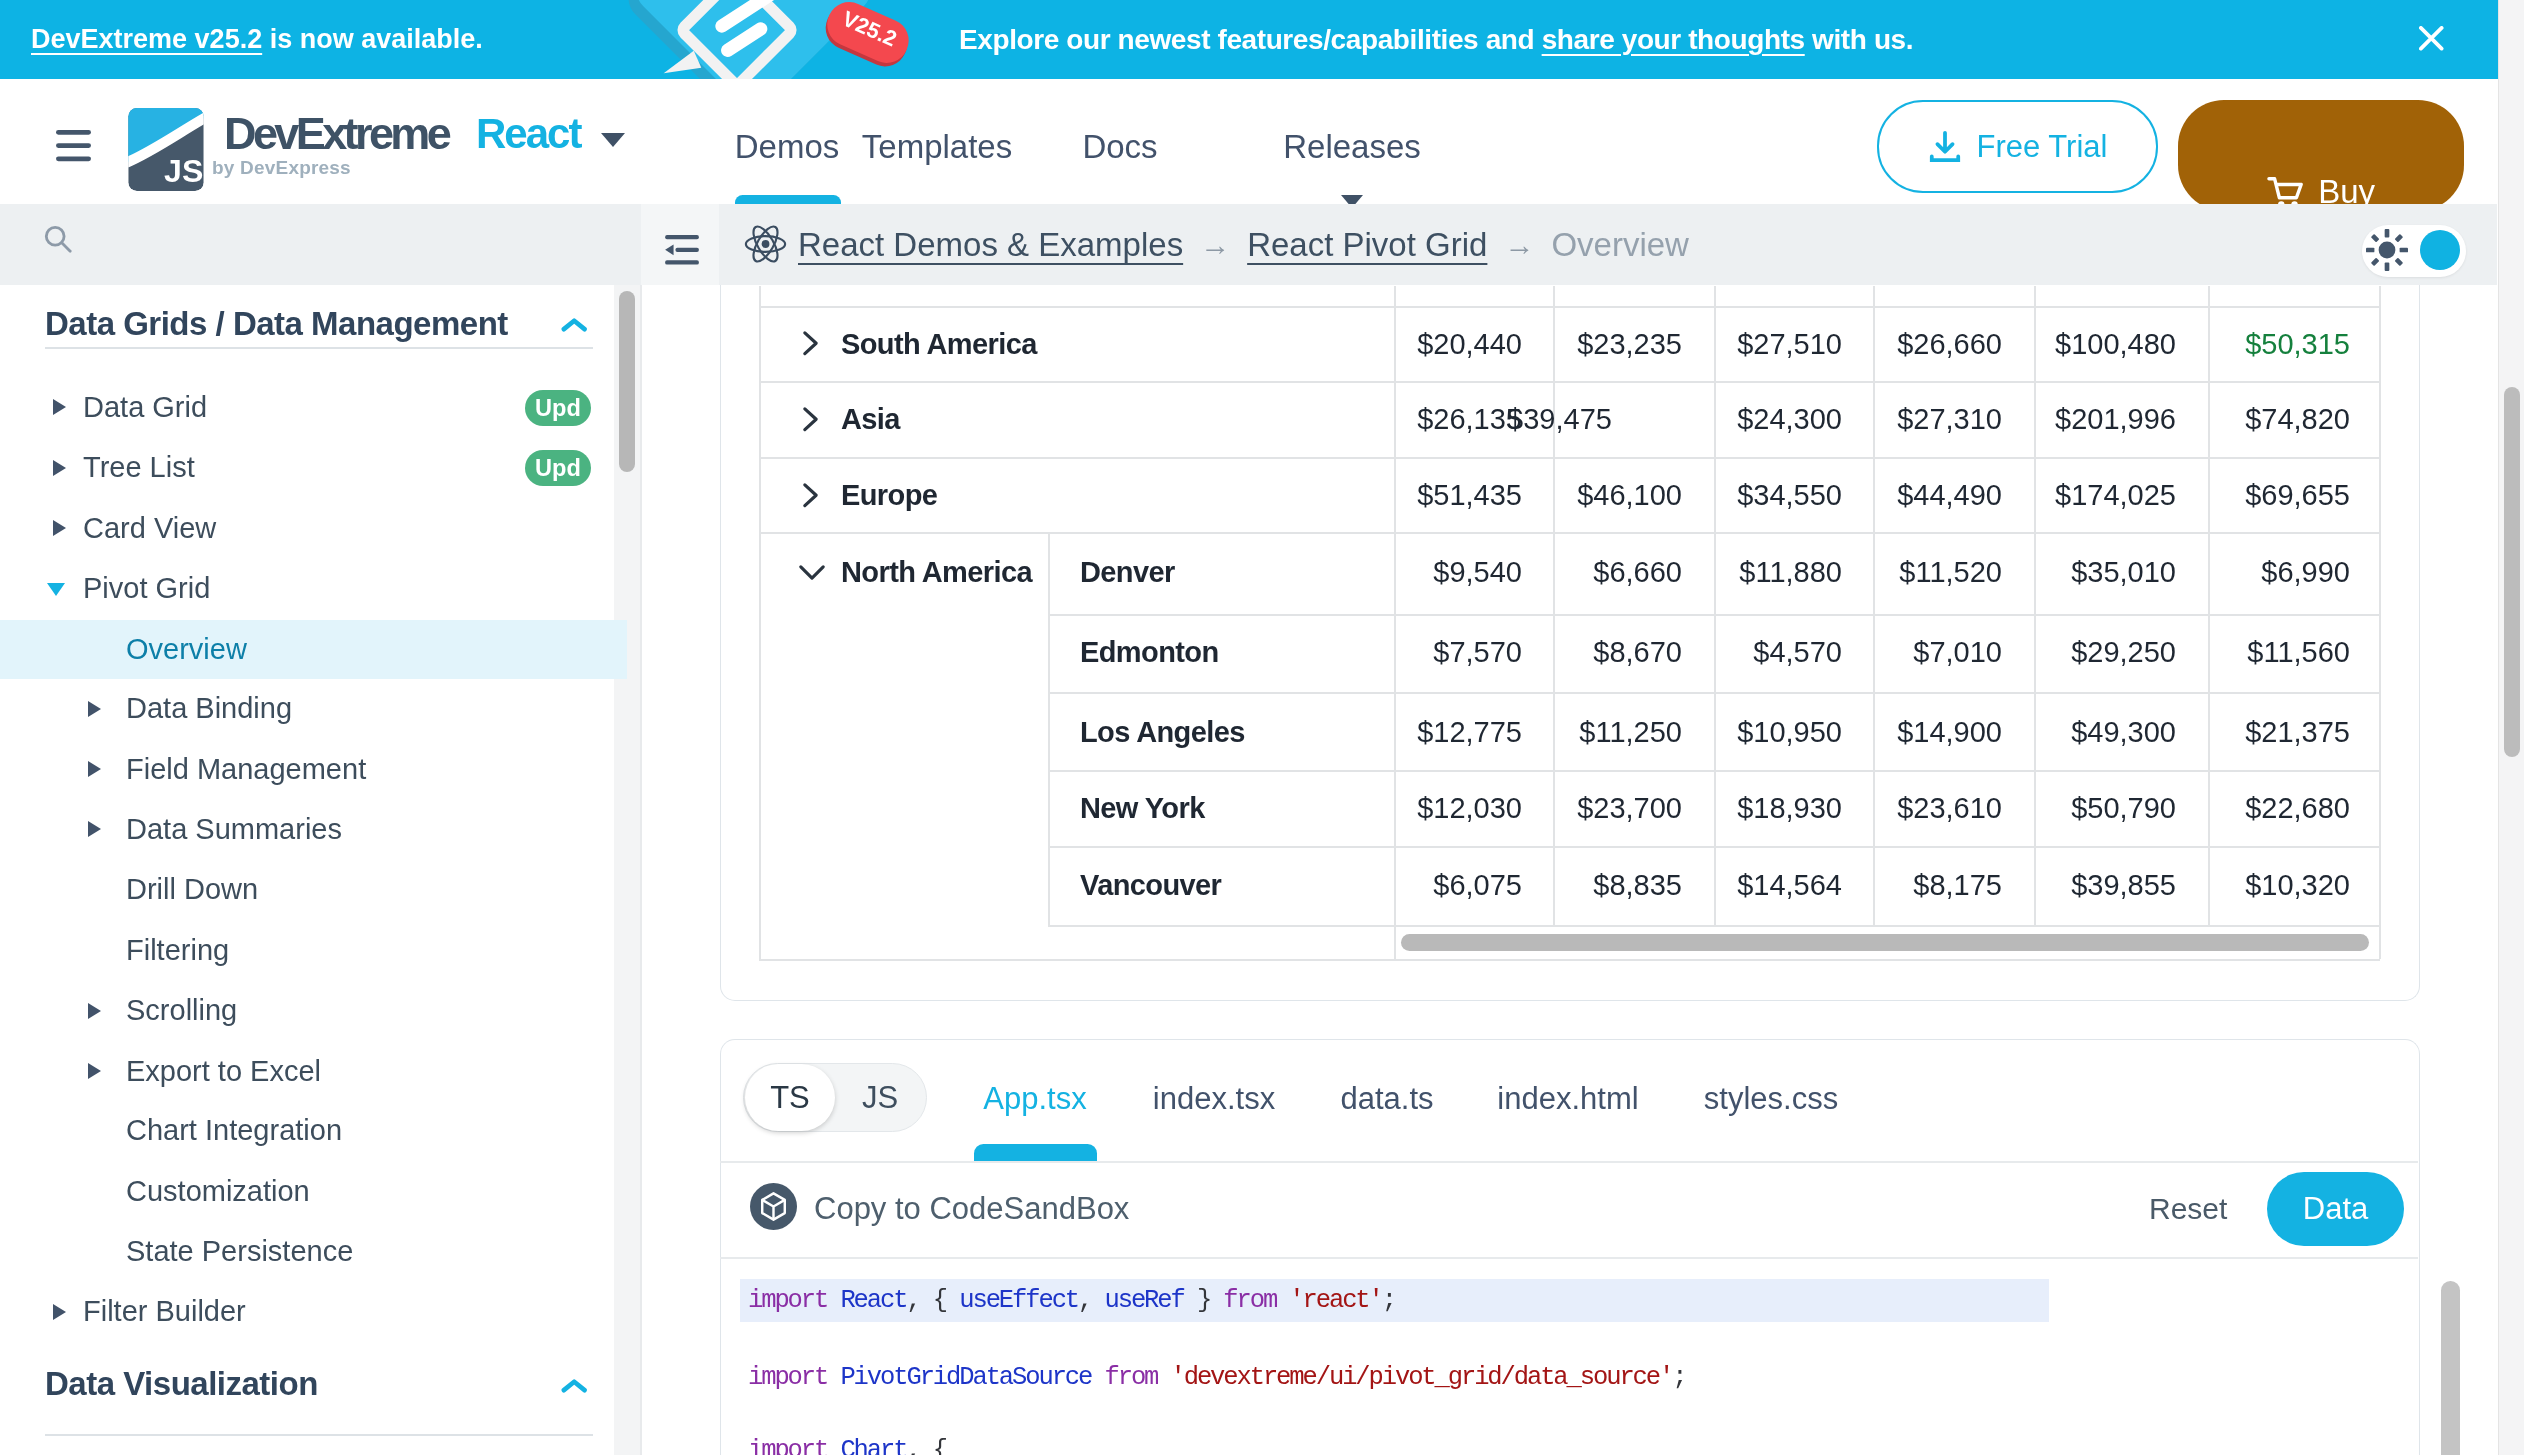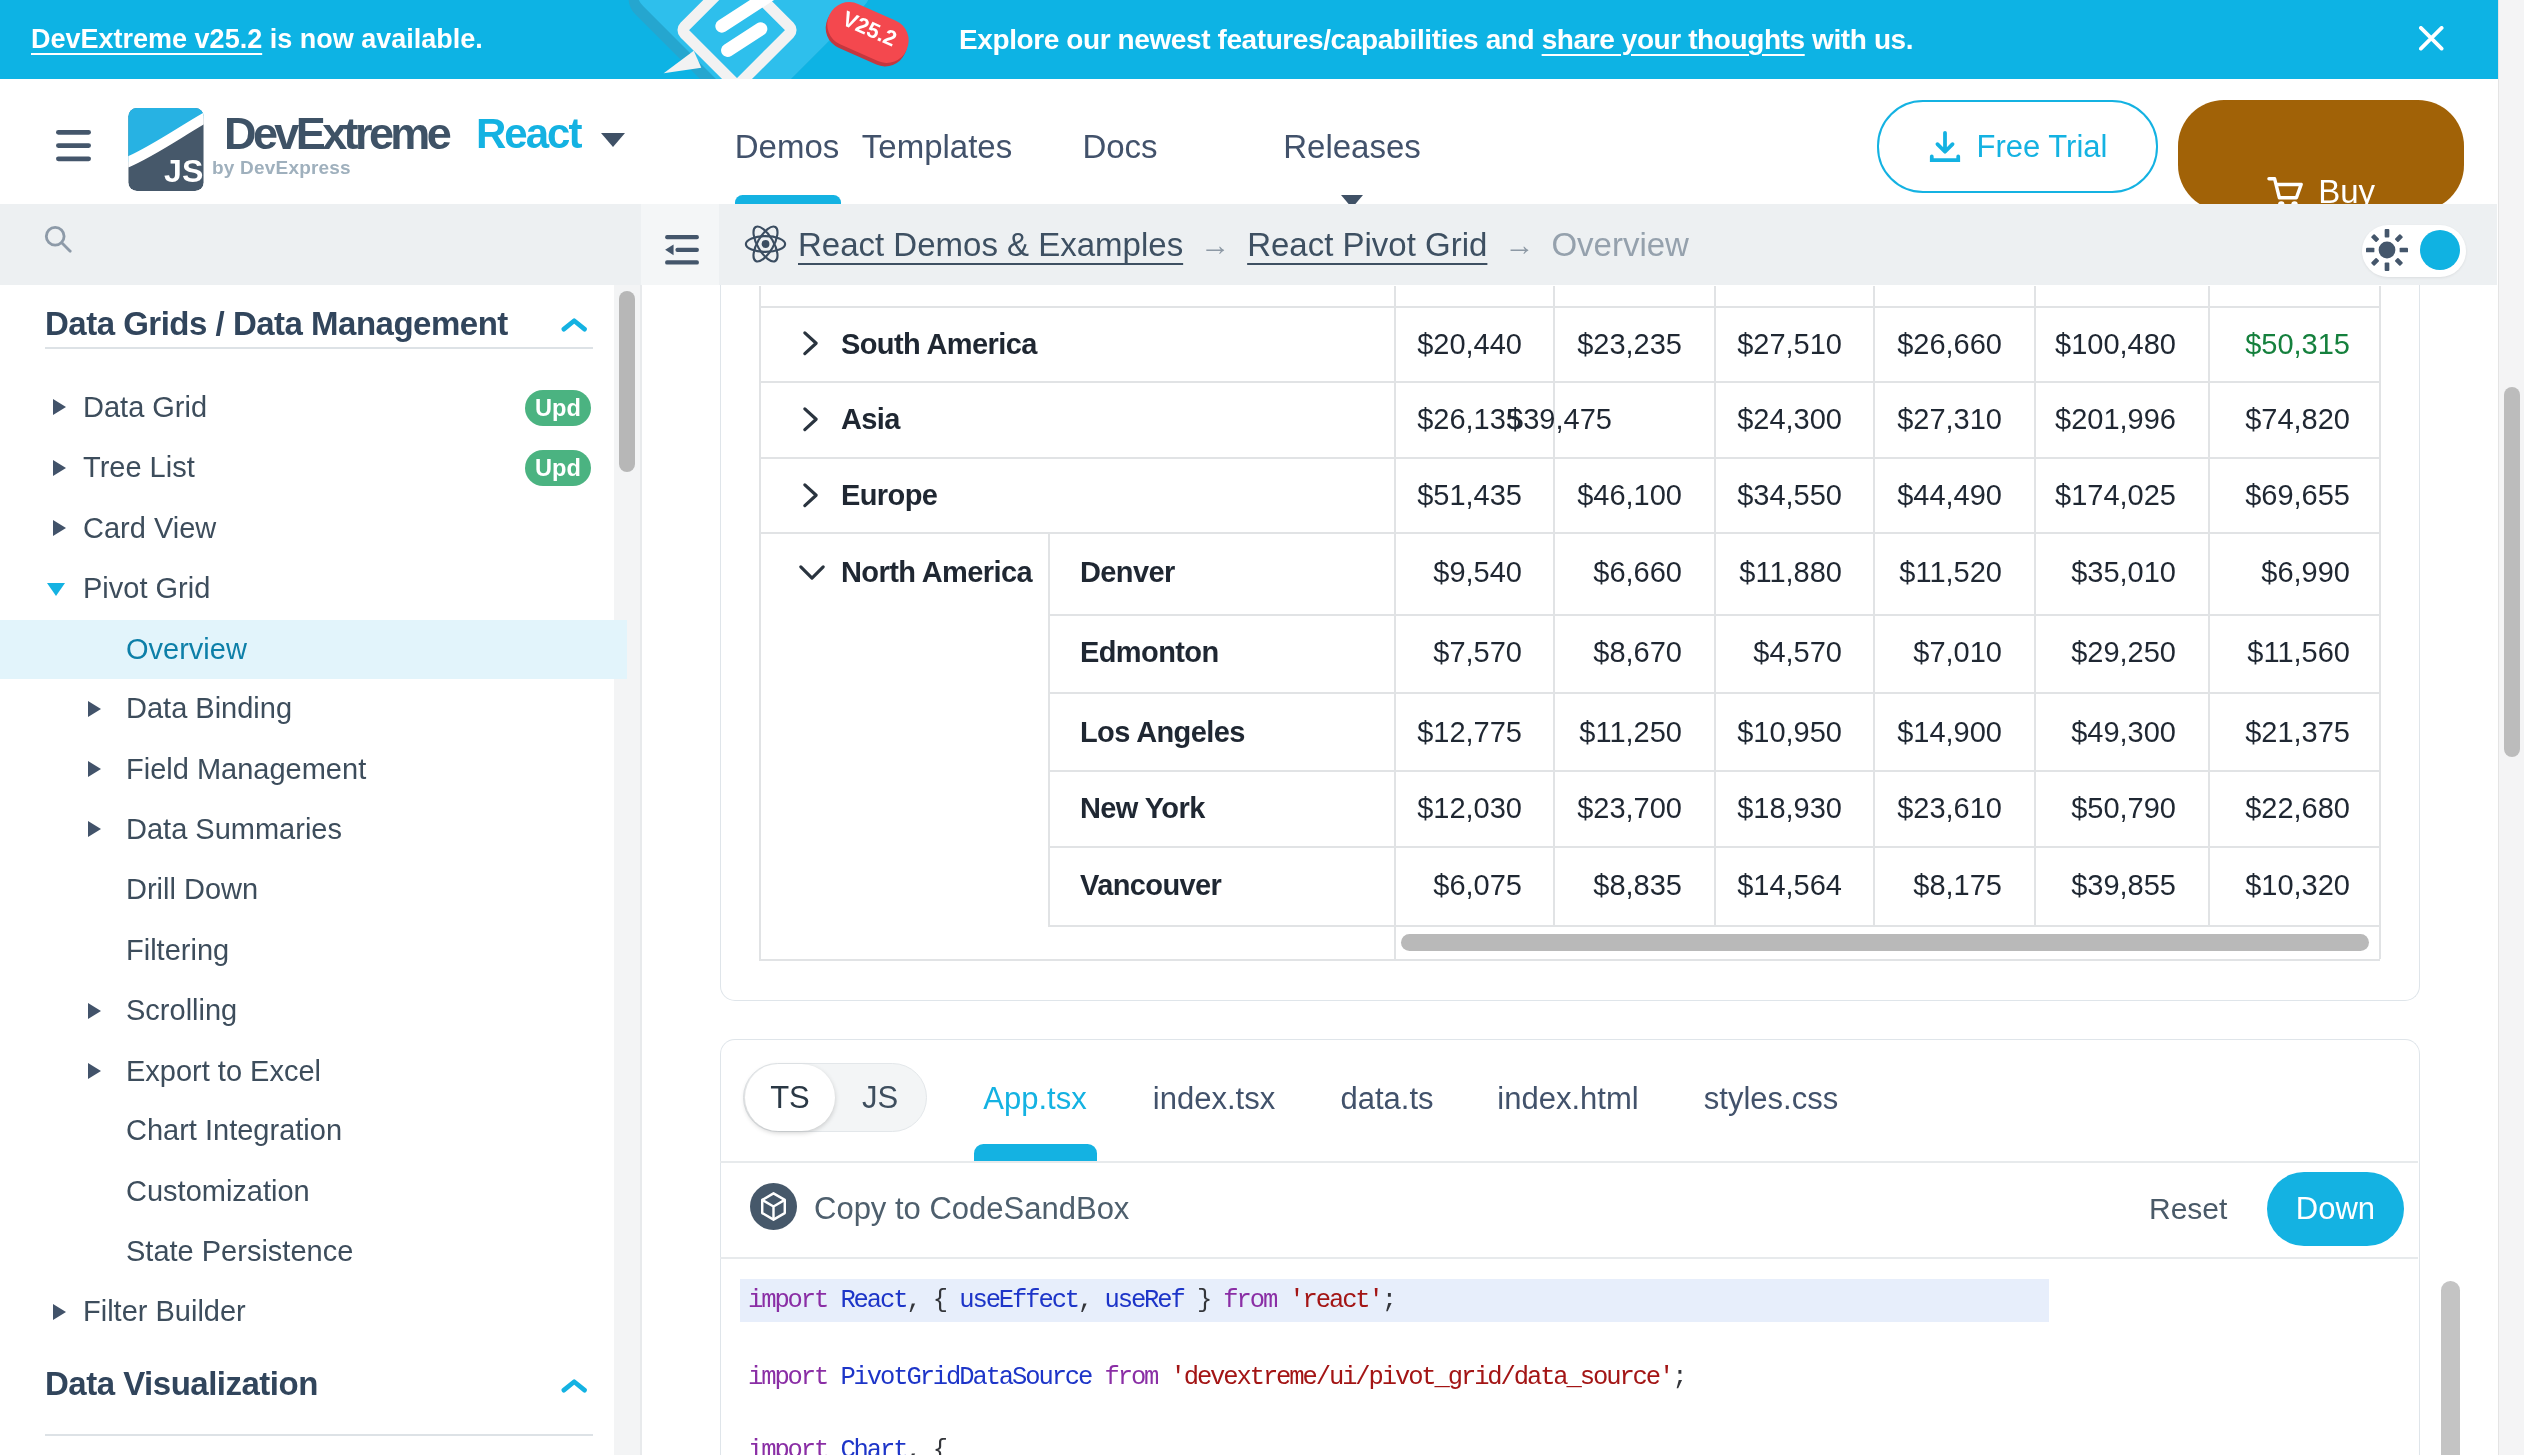--- a/index.html
+++ b/index.html
@@ -281,21 +281,21 @@
 <svg class="a" style="left:750px;top:1183px" width="47" height="47" viewBox="0 0 50 50">
 <circle cx="25" cy="25" r="25" fill="#46586a"></circle>
 <g stroke="#fff" stroke-width="2.6" fill="none" stroke-linejoin="round">
 <path d="M25 11 L37 18 V32 L25 39 L13 32 V18 Z"></path>
 <path d="M13 18 L25 25 L37 18 M25 25 V39"></path>
 <path d="M19 14.5 L31 21.5 M31 14.5 L19 21.5" stroke-width="0"></path>
 </g>
     </svg>
 <div class="a" style="left:814px;top:1191px;font-size:31px;color:#4e5f6d">Copy to CodeSandBox</div>
 <div class="a" style="left:2149px;top:1192px;font-size:30px;color:#4a5a68">Reset</div>
-<div class="a" style="left:2267px;top:1172px;width:137px;height:74px;background:#14b2e2;border-radius:37px;display:flex;align-items:center;justify-content:center;font-size:31px;color:#fff">Down</div>
+<div class="a" style="left:2267px;top:1172px;width:137px;height:74px;background:#14b2e2;border-radius:37px;display:flex;align-items:center;justify-content:center;font-size:31px;color:#fff">Data</div>
 <div class="hline" style="left:720px;top:1257px;width:1698px;background:#e7eaec"></div>
 <div class="a" style="left:740px;top:1279px;width:1309px;height:43px;background:#e7eefb"></div>
 <div class="a" style="left:748px;top:1286px;font-family:Liberation Mono,monospace;font-size:25.5px;letter-spacing:-2.1px"><span style="color:#8a2ea5">import</span><span style="color:#1d35c8"> React</span><span style="color:#33353a">, {</span><span style="color:#1d35c8"> useEffect</span><span style="color:#33353a">,</span><span style="color:#1d35c8"> useRef</span><span style="color:#33353a"> }</span><span style="color:#8a2ea5"> from</span><span style="color:#a31515"> 'react'</span><span style="color:#33353a">;</span></div>
 <div class="a" style="left:748px;top:1363px;font-family:Liberation Mono,monospace;font-size:25.5px;letter-spacing:-2.1px"><span style="color:#8a2ea5">import</span><span style="color:#1d35c8"> PivotGridDataSource</span><span style="color:#8a2ea5"> from</span><span style="color:#a31515"> 'devextreme/ui/pivot_grid/data_source'</span><span style="color:#33353a">;</span></div>
 <div class="a" style="left:748px;top:1436px;font-family:Liberation Mono,monospace;font-size:25.5px;letter-spacing:-2.1px"><span style="color:#8a2ea5">import</span><span style="color:#1d35c8"> Chart</span><span style="color:#33353a">, {</span></div>
 <div class="a" style="left:2441px;top:1281px;width:19px;height:283px;background:#c4c4c4;border-radius:9.4px 9.4px 0 0"></div>
 <div class="a" style="left:2498px;top:0;width:26.4px;height:1456px;background:#f4f4f5;border-left:1.9px solid #e4e4e4"></div>
 <div class="a" style="left:2504px;top:387px;width:16px;height:370px;background:#bcbcbc;border-radius:8.5px"></div>
 </div>
 

